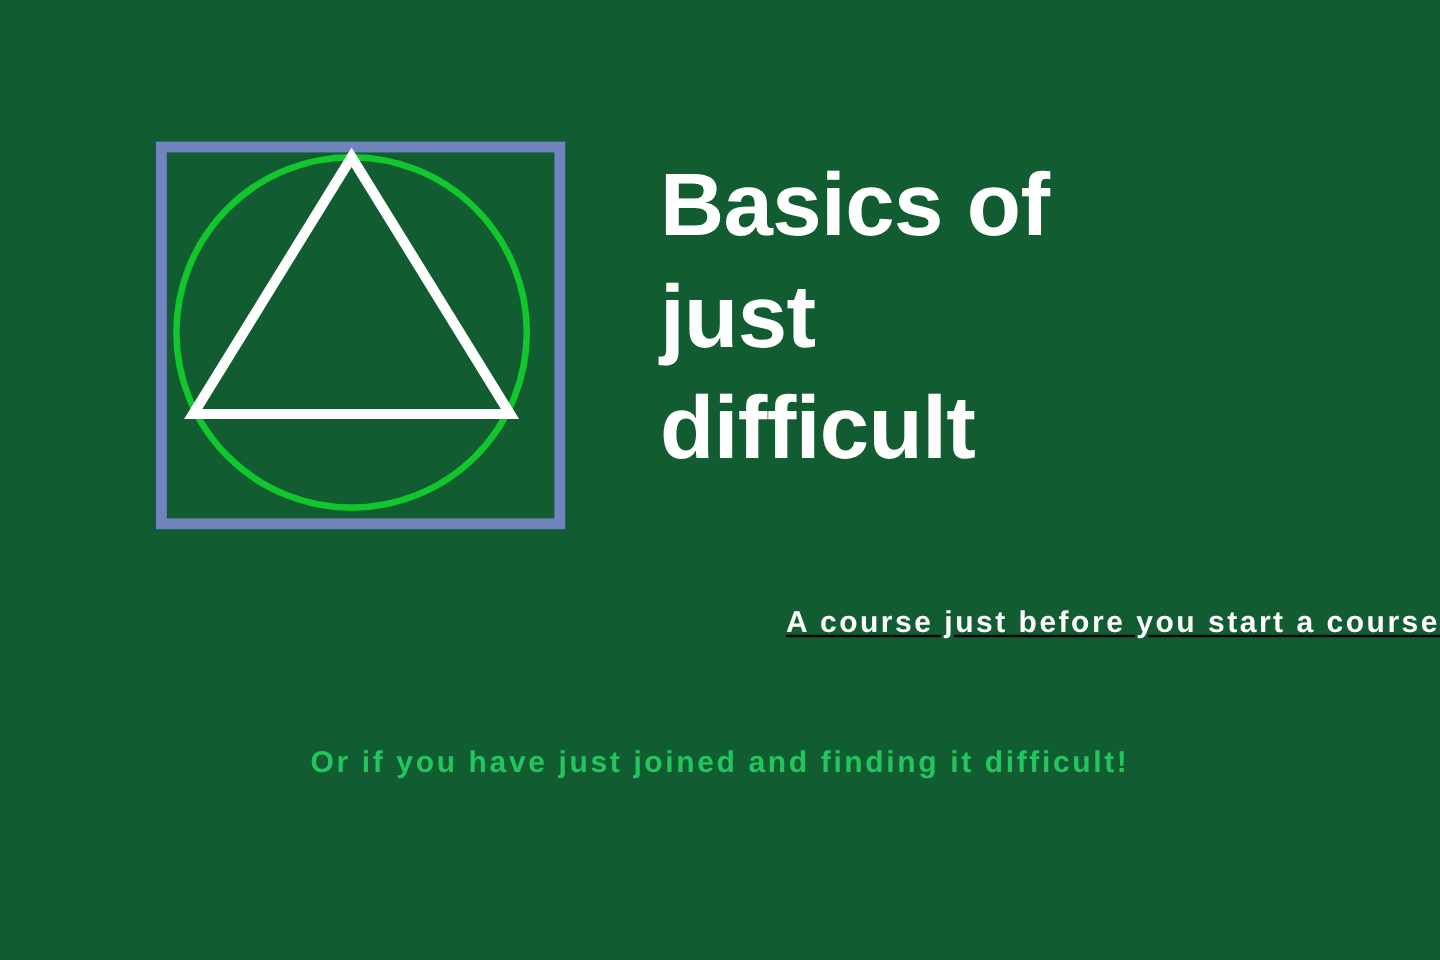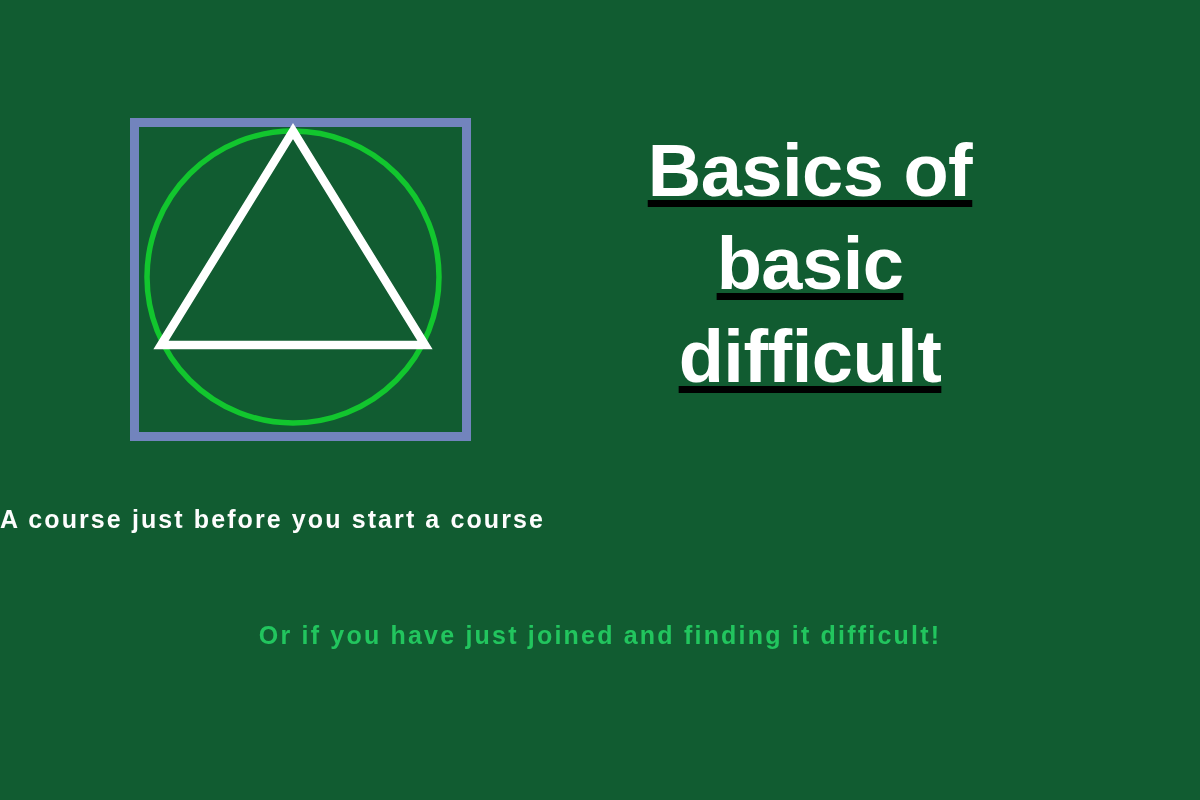--- a/index.html
+++ b/index.html
@@ -35,41 +35,41 @@
     height: 345px;
     overflow: visible;
   }
 
   
   #title-block {
     position: absolute;
     right: 130px;
     top: 124px;
     width: 520px;
-    text-align: center;
-    text-decoration: underline;
+    text-align: left;
   }
   .title-line {
     display: block;
     color: #ffffff;
     font-family: "Liberation Sans", sans-serif;
     font-weight: bold;
     font-size: 74px;
     line-height: 93px;
     letter-spacing: -0.5px;
     white-space: nowrap;
   }
 
   
   #subtitle-block {
     position: absolute;
     left: 0;
     top: 498px;
     width: 1200px;
-    text-align: left;
+    text-align: right;
+    text-decoration: underline;
   }
   .subtitle-line {
     display: block;
     color: #fdfdfd;
     font-family: "Liberation Sans", sans-serif;
     font-weight: bold;
     font-size: 25px;
     line-height: 42px;
     letter-spacing: 2.1px;
     white-space: nowrap;
@@ -105,21 +105,21 @@
       <rect x="16.5" y="16.5" width="332" height="314" fill="none" stroke="#7284bd" stroke-width="9"></rect>
 
       <circle cx="175" cy="171" r="146" fill="none" stroke="#12c62e" stroke-width="5.5"></circle>
 
       <polygon points="175,25 307,239 43,239" fill="none" stroke="#ffffff" stroke-width="8.5" stroke-linejoin="miter"></polygon>
     </svg>
   </div>
 
   <div id="title-block">
     <span class="title-line">Basics of</span>
-    <span class="title-line">basic</span>
+    <span class="title-line">just</span>
     <span class="title-line">difficult</span>
   </div>
 
   <div id="subtitle-block">
     <span class="subtitle-line">A course just before you start a course</span>
   </div>
 
   <div id="tagline-block">
     <span id="tagline-text">Or if you have just joined and finding it difficult!</span>
   </div>

